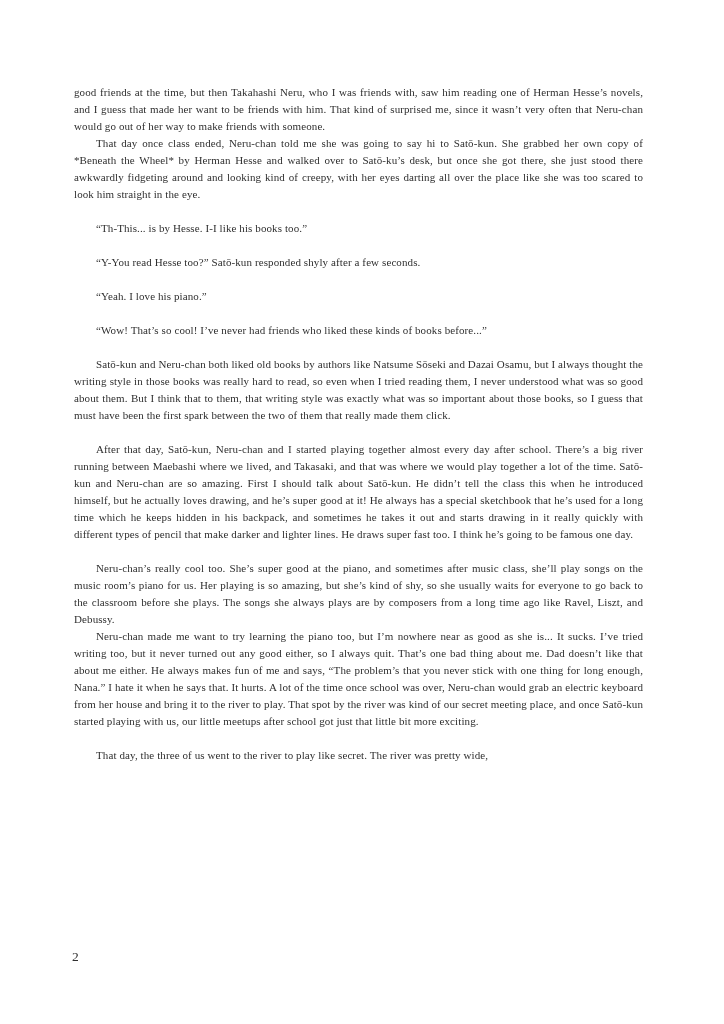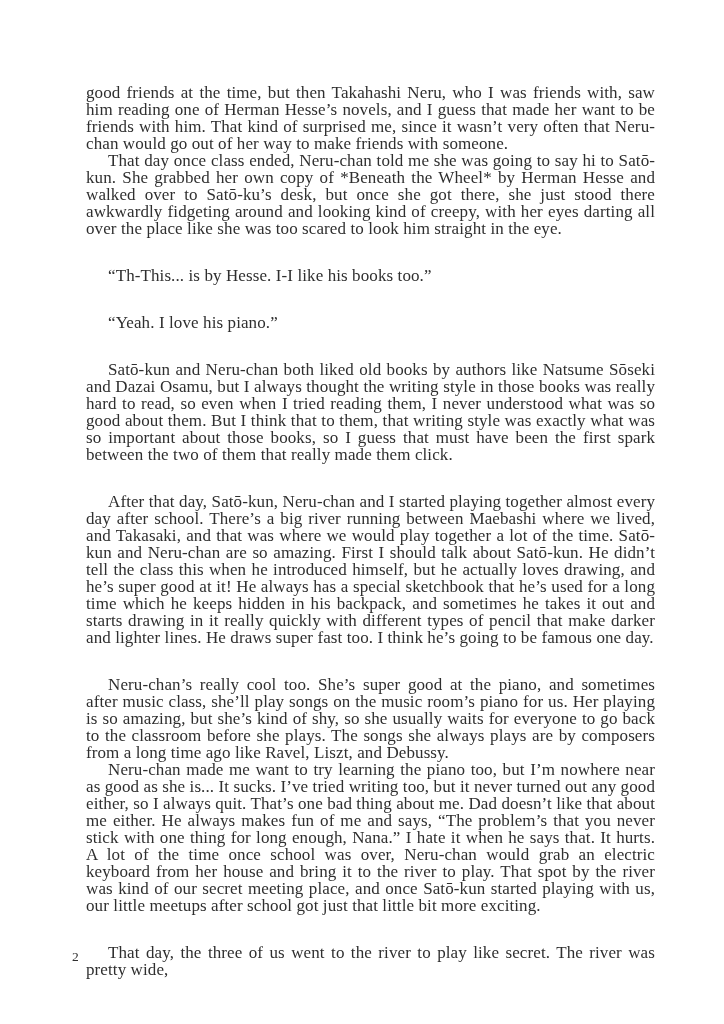--- a/index.html
+++ b/index.html
@@ -10,50 +10,52 @@
   body {
     width: 724px;
     height: 1024px;
     position: relative;
     overflow: hidden;
     font-family: "Liberation Serif", "DejaVu Serif", serif;
     color: #2f2f2f;
   }
   .text-block {
     position: absolute;
-    left: 86px;
+    left: 74px;
     top: 84px;
     width: 569px;
-    font-size: 17px;
+    font-size: 11px;
     line-height: 17px;
     letter-spacing: 0.1px;
   }
   p.para {
     margin: 0;
     text-align: justify;
     text-justify: inter-word;
   }
   p.indent { text-indent: 22px; }
-  p.gap { margin-top: 30px; }
+  p.gap { margin-top: 17px; }
   .page-number {
     position: absolute;
     left: 72px;
     top: 948px;
     font-size: 13.5px;
     line-height: 17px;
   }
 </style>
 </head>
 <body>
 
 <div class="text-block">
   <p class="para">good friends at the time, but then Takahashi Neru, who I was friends with, saw him reading one of Herman Hesse’s novels, and I guess that made her want to be friends with him. That kind of surprised me, since it wasn’t very often that Neru-chan would go out of her way to make friends with someone.</p>
   <p class="para indent">That day once class ended, Neru-chan told me she was going to say hi to Satō-kun. She grabbed her own copy of *Beneath the Wheel* by Herman Hesse and walked over to Satō-ku’s desk, but once she got there, she just stood there awkwardly fidgeting around and looking kind of creepy, with her eyes darting all over the place like she was too scared to look him straight in the eye.</p>
   <p class="para indent gap">“Th-This... is by Hesse. I-I like his books too.”</p>
+  <p class="para indent gap">“Y-You read Hesse too?” Satō-kun responded shyly after a few seconds.</p>
   <p class="para indent gap">“Yeah. I love his piano.”</p>
+  <p class="para indent gap">“Wow! That’s so cool! I’ve never had friends who liked these kinds of books before...”</p>
   <p class="para indent gap">Satō-kun and Neru-chan both liked old books by authors like Natsume Sōseki and Dazai Osamu, but I always thought the writing style in those books was really hard to read, so even when I tried reading them, I never understood what was so good about them. But I think that to them, that writing style was exactly what was so important about those books, so I guess that must have been the first spark between the two of them that really made them click.</p>
   <p class="para indent gap">After that day, Satō-kun, Neru-chan and I started playing together almost every day after school. There’s a big river running between Maebashi where we lived, and Takasaki, and that was where we would play together a lot of the time. Satō-kun and Neru-chan are so amazing. First I should talk about Satō-kun. He didn’t tell the class this when he introduced himself, but he actually loves drawing, and he’s super good at it! He always has a special sketchbook that he’s used for a long time which he keeps hidden in his backpack, and sometimes he takes it out and starts drawing in it really quickly with different types of pencil that make darker and lighter lines. He draws super fast too. I think he’s going to be famous one day.</p>
   <p class="para indent gap">Neru-chan’s really cool too. She’s super good at the piano, and sometimes after music class, she’ll play songs on the music room’s piano for us. Her playing is so amazing, but she’s kind of shy, so she usually waits for everyone to go back to the classroom before she plays. The songs she always plays are by composers from a long time ago like Ravel, Liszt, and Debussy.</p>
   <p class="para indent">Neru-chan made me want to try learning the piano too, but I’m nowhere near as good as she is... It sucks. I’ve tried writing too, but it never turned out any good either, so I always quit. That’s one bad thing about me. Dad doesn’t like that about me either. He always makes fun of me and says, “The problem’s that you never stick with one thing for long enough, Nana.” I hate it when he says that. It hurts. A lot of the time once school was over, Neru-chan would grab an electric keyboard from her house and bring it to the river to play. That spot by the river was kind of our secret meeting place, and once Satō-kun started playing with us, our little meetups after school got just that little bit more exciting.</p>
   <p class="para indent gap">That day, the three of us went to the river to play like secret. The river was pretty wide,</p>
 </div>
 
 <div class="page-number">2</div>
 
 </body></html>

